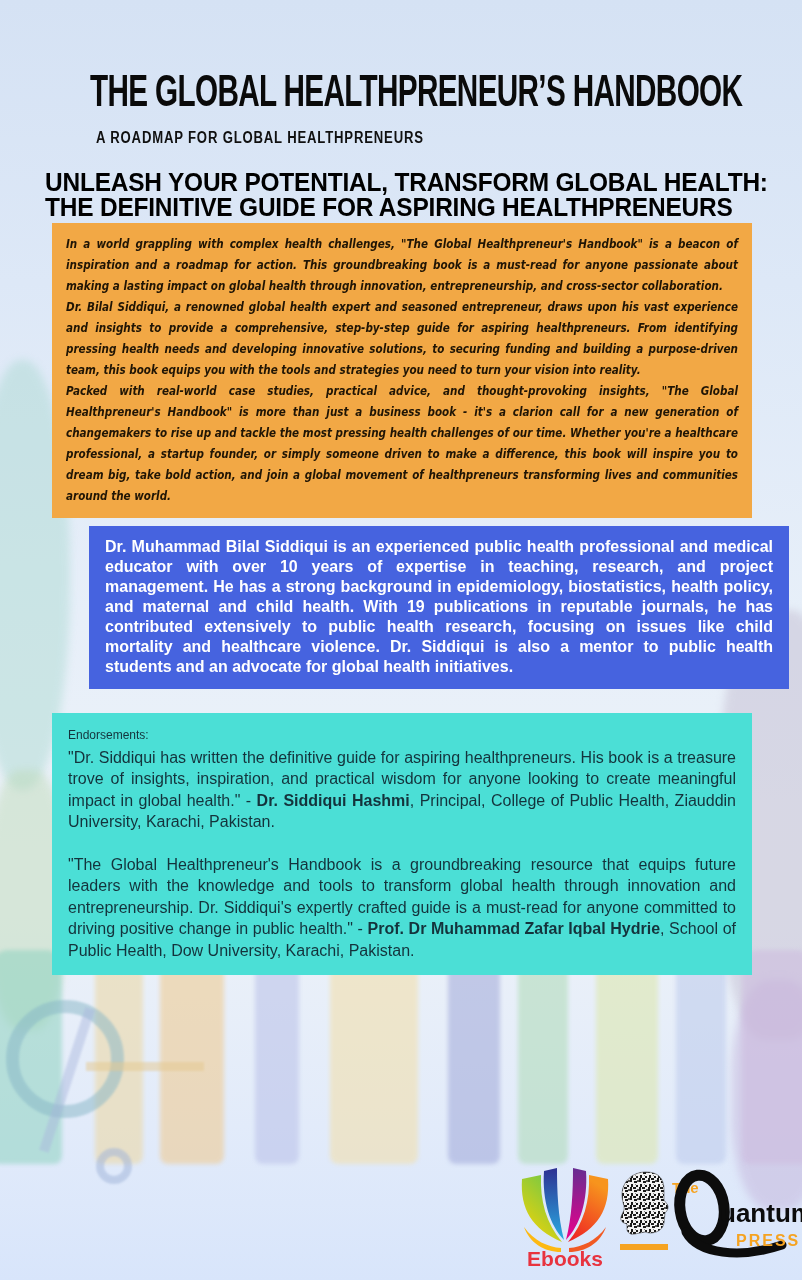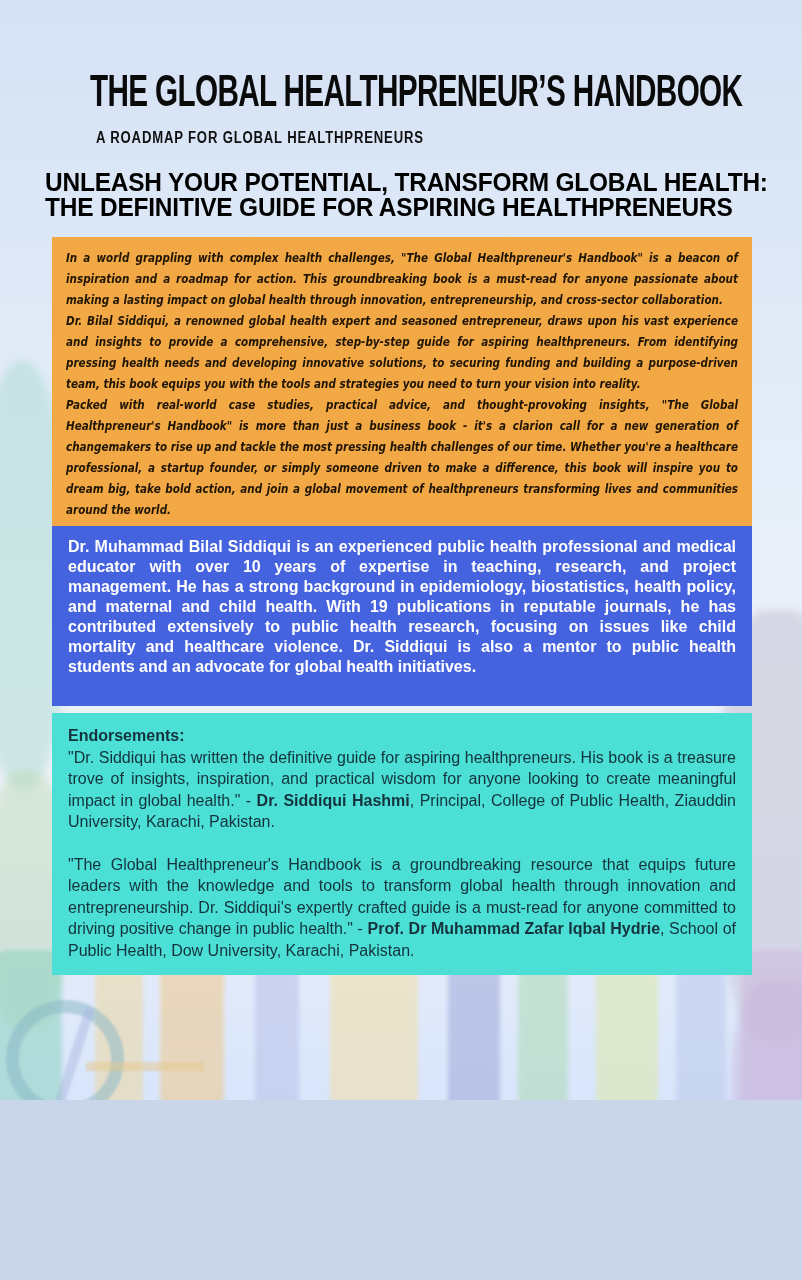--- a/index.html
+++ b/index.html
@@ -1,18 +1,18 @@
 <!DOCTYPE html>
 <html><head>
 <meta charset="utf-8">
 <style>
   * { margin:0; padding:0; box-sizing:border-box; }
   html,body { background:#c9d6ea; }
   .page {
-    position:relative; width:802px; height:1100px; margin:0 auto;
+    position:relative; width:802px; height:1280px; margin:0 auto;
     overflow:hidden;
     font-family:"Liberation Sans", sans-serif;
     background:linear-gradient(180deg,#d5e2f4 0%,#dde8f7 22%,#e7eff9 48%,#edf2f8 70%,#e2ebfa 88%,#d8e5fb 100%);
   }
   
   .blob { position:absolute; filter:blur(4px); }
   .b1 { left:-25px; top:360px; width:95px; height:430px; background:#a8d8cf; opacity:.45; border-radius:48%; }
   .b2 { left:-12px; top:770px; width:78px; height:260px; background:#bcd9b4; opacity:.45; border-radius:40%; }
   .b3 { right:-34px; top:610px; width:116px; height:430px; background:#cac6d8; opacity:.6; border-radius:38%; }
   .b4 { right:-22px; top:980px; width:92px; height:230px; background:#c3b3da; opacity:.5; border-radius:40%; }
@@ -51,35 +51,35 @@
   }
   .headline {
     position:absolute; left:45px; top:170px;
     font-size:26px; font-weight:bold; line-height:25px; color:#000;
     letter-spacing:-.2px; white-space:nowrap;
     transform:scaleX(.94); transform-origin:left top;
   }
 
   
   .box { position:absolute; left:52px; width:700px; }
-  .intro-box { top:237px; padding:10px 14px 12px; }
+  .intro-box { top:223px; padding:10px 14px 12px; }
   .intro-inner { width:840px; transform:scaleX(.8); transform-origin:left top; }
   .intro-inner p {
     font-family:"DejaVu Sans", sans-serif;
     font-style:italic; font-weight:bold;
     font-size:13px; line-height:21px; color:#201505;
     text-align:justify;
   }
-  .author-box { top:526px; padding:11px 16px 29px; }
+  .author-box { top:526px; padding:11px 16px 12px;margin-left:37px; }
   .author-box p {
     font-weight:bold; font-size:16px; line-height:20px;
     color:#ffffff; text-align:justify;
   }
   .endorse-box { top:713px; padding:12px 16px 14px; color:#14333c; }
-  .endorse-box .eh { font-weight:bold; font-size:16px; line-height:21.5px; }
+  .endorse-box .eh { font-weight:normal; font-size:12px; line-height:21.5px; }
   .endorse-box p { font-size:16px; line-height:21.5px; text-align:justify; }
   .endorse-box p.gap { margin-top:21px; }
   .endorse-box .nm { font-weight:bold; }
 
   
   .ebooks-logo  { position:absolute; left:514px; top:1167px; width:102px; height:102px; }
   .quantum-logo { position:absolute; left:612px; top:1162px; width:190px; height:112px; }
   svg text { font-family:"Liberation Sans", sans-serif; }
 </style>
 </head>

